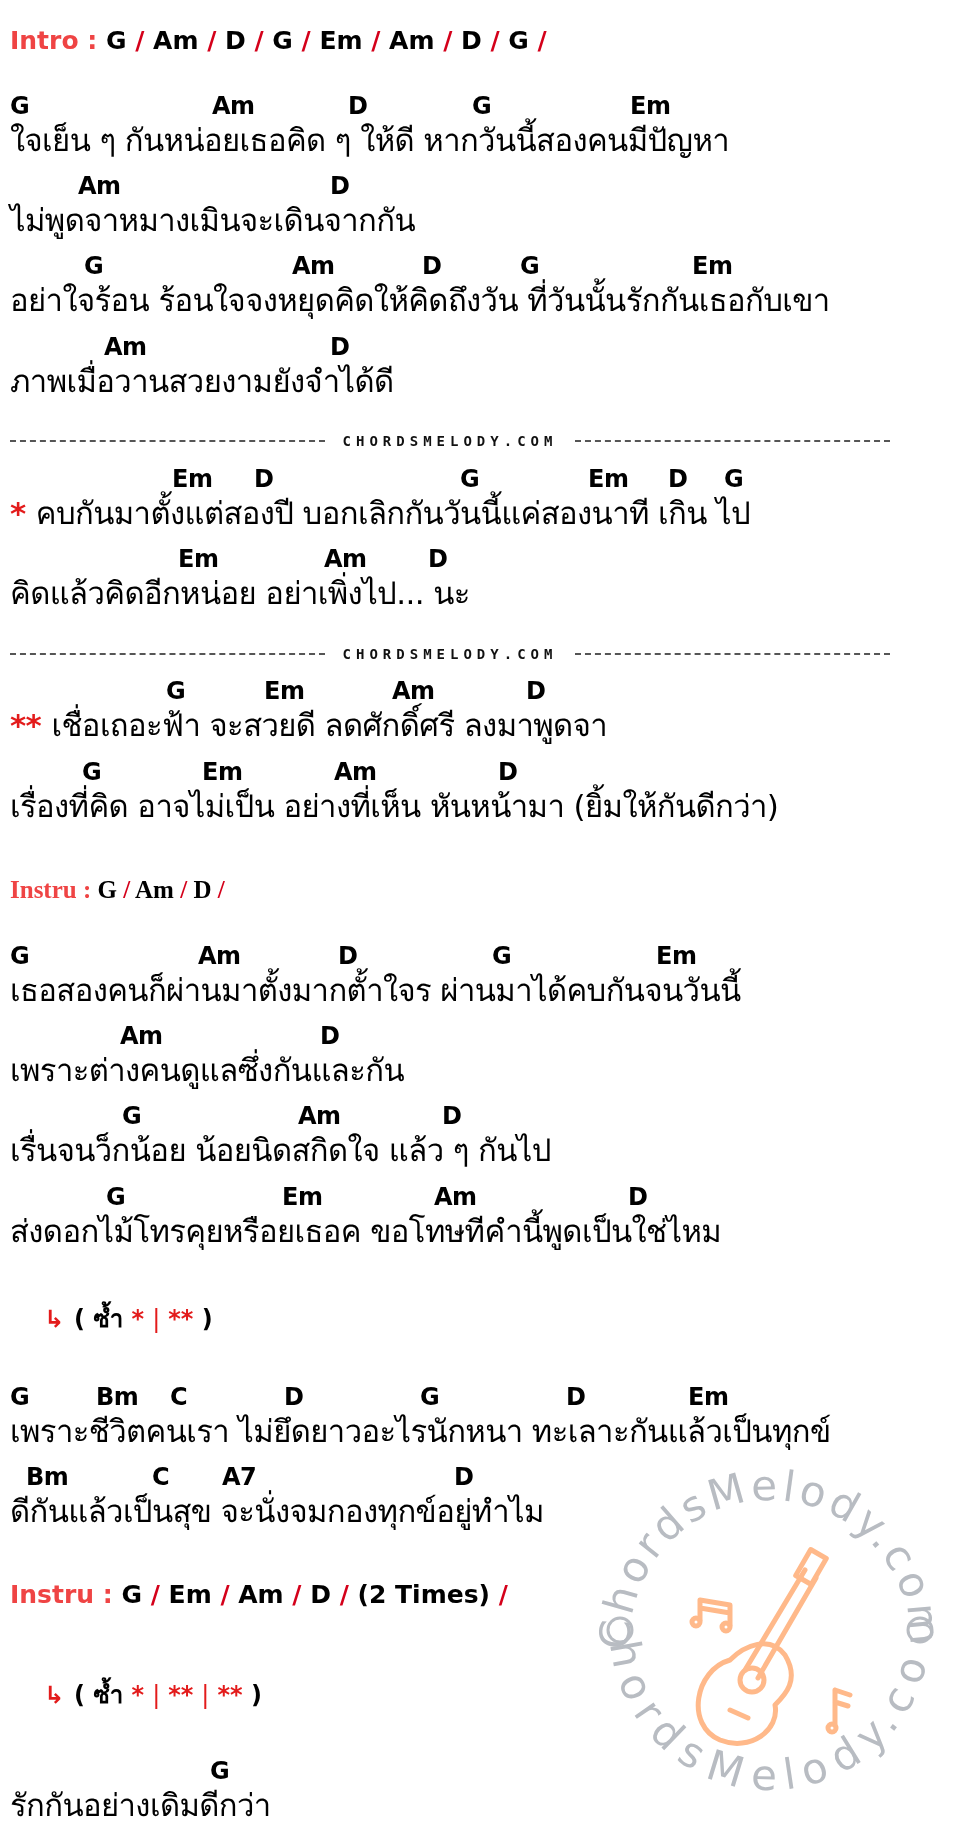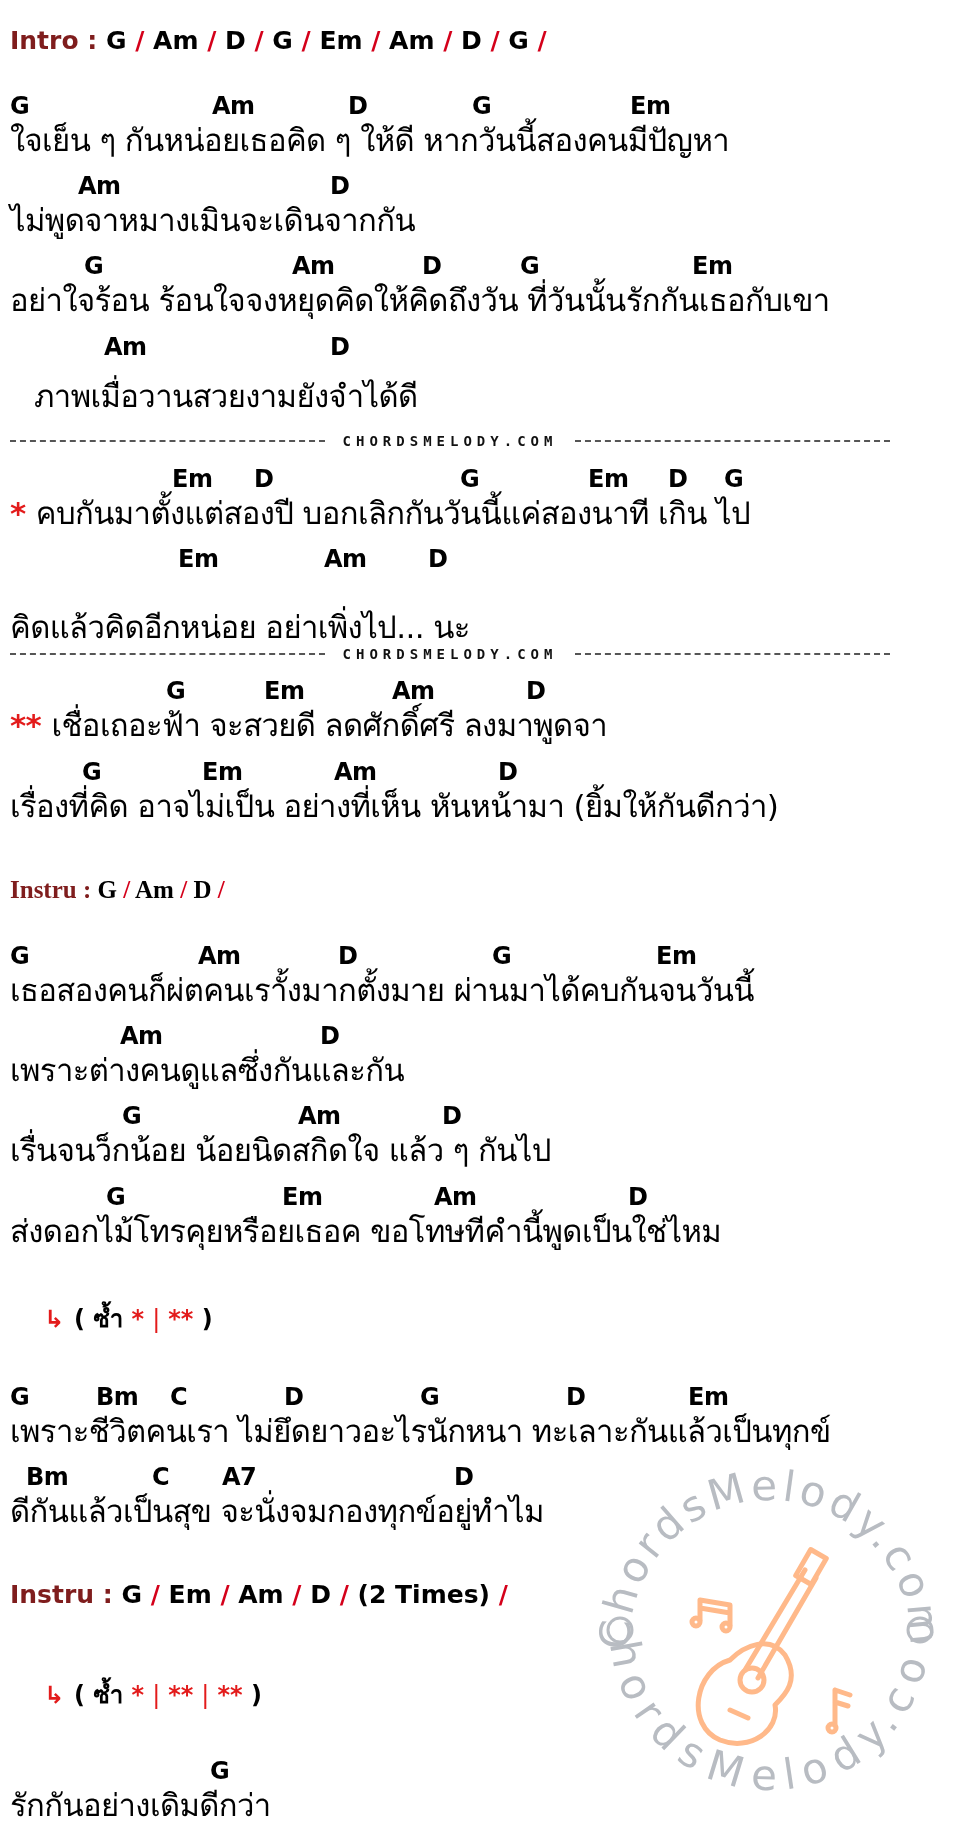--- a/index.html
+++ b/index.html
@@ -3,21 +3,21 @@
 <meta charset="utf-8">
 <style>
   html, body { margin:0; padding:0; background:#ffffff; }
   body { width:980px; height:1844px; position:relative; overflow:hidden;
          font-family:"DejaVu Sans", "Liberation Sans", sans-serif; color:#000; }
   .chord { position:absolute; font-weight:bold; font-size:24px; line-height:28px; color:#000;
            font-family:"DejaVu Sans", sans-serif; letter-spacing:-0.5px; }
   .lyric { position:absolute; font-size:31px; line-height:30px; color:#000;
            font-family:"DejaVu Sans", sans-serif; letter-spacing:-0.6px; }
   .marker { color:#e31b1b; font-weight:bold; }
-  .label { color:#7f1d1d; font-weight:bold; }
+  .label { color:#ef4444; font-weight:bold; }
   .sep { color:#d4001a; font-weight:bold; }
   .prog-line { position:absolute; left:10px; font-size:25px; font-weight:bold; line-height:30px; }
   .prog-line span { margin-right:0px; }
   .divider { position:absolute; left:10px; width:880px; height:20px; font-family:"DejaVu Sans Mono", monospace;
              font-size:14px; color:#333; letter-spacing:0; display:flex; align-items:center; }
   .dash { flex:1; border-top:2px dashed #555; height:0; }
   .divider-text { padding:0 18px; letter-spacing:5px; font-weight:bold; font-size:14px; color:#111; }
   .repeat { position:absolute; left:44px; font-size:24px; font-weight:bold; line-height:30px; }
   .repeat .arrow { color:#e31b1b; margin-right:10px; font-weight:bold; }
   .repeat .bar { color:#e31b1b; font-weight:normal; margin:0 8px; }
@@ -42,41 +42,41 @@
     <div class="chord" style="left: 330px; top: 172px;">D</div>
     <div class="lyric" style="left: 10px; top: 205px;">ไม่พูดจาหมางเมินจะเดินจากกัน</div>
     <div class="chord" style="left: 84px; top: 252px;">G</div>
     <div class="chord" style="left: 292px; top: 252px;">Am</div>
     <div class="chord" style="left: 422px; top: 252px;">D</div>
     <div class="chord" style="left: 520px; top: 252px;">G</div>
     <div class="chord" style="left: 692px; top: 252px;">Em</div>
     <div class="lyric" style="left: 10px; top: 285px;">อย่าใจร้อน ร้อนใจจงหยุดคิดให้คิดถึงวัน  ที่วันนั้นรักกันเธอกับเขา</div>
     <div class="chord" style="left: 104px; top: 333px;">Am</div>
     <div class="chord" style="left: 330px; top: 333px;">D</div>
-    <div class="lyric" style="left: 10px; top: 381px; margin-left: 24px;">ภาพเมื่อวานสวยงามยังจำได้ดี</div>
+    <div class="lyric" style="left: 10px; top: 366px;">ภาพเมื่อวานสวยงามยังจำได้ดี</div>
   </div>
 
 <div class="divider" style="top:431px;">
   <div class="dash"></div>
     <span class="divider-text">CHORDSMELODY.COM</span>
     <div class="dash"></div>
 </div>
 
 <div id="chorus1">
     <div class="chord" style="left: 172px; top: 465px;">Em</div>
     <div class="chord" style="left: 254px; top: 465px;">D</div>
     <div class="chord" style="left: 460px; top: 465px;">G</div>
     <div class="chord" style="left: 588px; top: 465px;">Em</div>
     <div class="chord" style="left: 668px; top: 465px;">D</div>
     <div class="chord" style="left: 724px; top: 465px;">G</div>
     <div class="lyric" style="left: 10px; top: 498px;"><span class="marker">* </span>คบกันมาตั้งแต่สองปี   บอกเลิกกันวันนี้แค่สองนาที      เกิน ไป</div>
     <div class="chord" style="left: 178px; top: 545px;">Em</div>
     <div class="chord" style="left: 324px; top: 545px;">Am</div>
     <div class="chord" style="left: 428px; top: 545px;">D</div>
-    <div class="lyric" style="left: 10px; top: 578px; margin-top: 34px;">คิดแล้วคิดอีกหน่อย อย่าเพิ่งไป...       นะ</div>
+    <div class="lyric" style="left: 10px; top: 578px;">คิดแล้วคิดอีกหน่อย อย่าเพิ่งไป...       นะ</div>
   </div>
 
 <div class="divider" style="top:644px;">
   <div class="dash"></div>
     <span class="divider-text">CHORDSMELODY.COM</span>
     <div class="dash"></div>
 </div>
 
 <div id="chorus2">
     <div class="chord" style="left: 166px; top: 677px;">G</div>
@@ -95,21 +95,21 @@
   <span class="label">Instru :</span>
   <span id="instru1-chords"><span> G </span><span class="sep"> / </span><span> Am </span><span class="sep"> / </span><span> D </span><span class="sep"> / </span></span>
 </div>
 
 <div id="verse2">
     <div class="chord" style="left: 10px; top: 942px;">G</div>
     <div class="chord" style="left: 198px; top: 942px;">Am</div>
     <div class="chord" style="left: 338px; top: 942px;">D</div>
     <div class="chord" style="left: 492px; top: 942px;">G</div>
     <div class="chord" style="left: 656px; top: 942px;">Em</div>
-    <div class="lyric" style="left: 10px; top: 975px;">เธอสองคนก็ผ่ตคนเราั้งมากตั้งมาย    ผ่านมาได้คบกันจนวันนี้</div>
+    <div class="lyric" style="left: 10px; top: 975px;">เธอสองคนก็ผ่านมาตั้งมากตั้าใจร    ผ่านมาได้คบกันจนวันนี้</div>
     <div class="chord" style="left: 120px; top: 1022px;">Am</div>
     <div class="chord" style="left: 320px; top: 1022px;">D</div>
     <div class="lyric" style="left: 10px; top: 1055px;">เพราะต่างคนดูแลซึ่งกันและกัน</div>
     <div class="chord" style="left: 122px; top: 1102px;">G</div>
     <div class="chord" style="left: 298px; top: 1102px;">Am</div>
     <div class="chord" style="left: 442px; top: 1102px;">D</div>
     <div class="lyric" style="left: 10px; top: 1135px;">เรื่นจนว็กน้อย น้อยนิดสกิดใจ แล้ว ๆ กันไป</div>
     <div class="chord" style="left: 106px; top: 1183px;">G</div>
     <div class="chord" style="left: 282px; top: 1183px;">Em</div>
     <div class="chord" style="left: 434px; top: 1183px;">Am</div>

